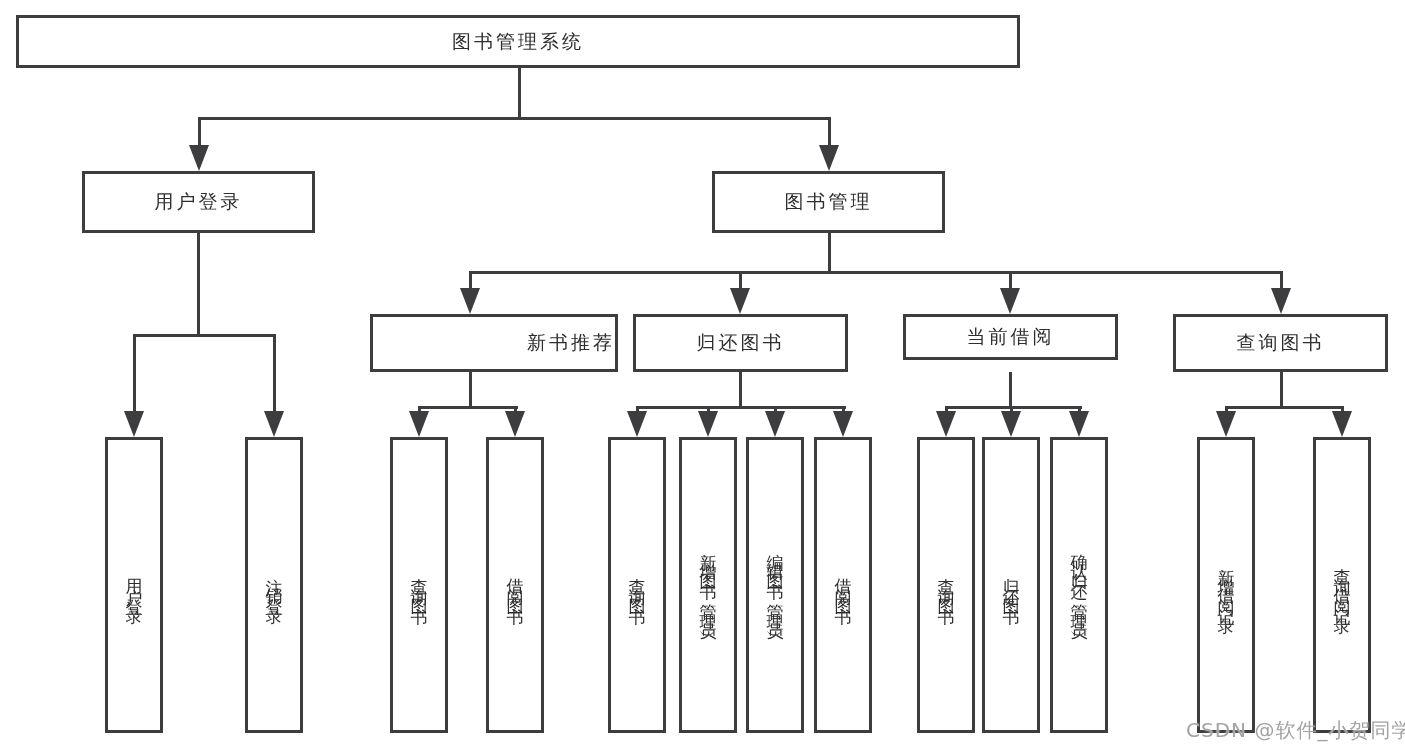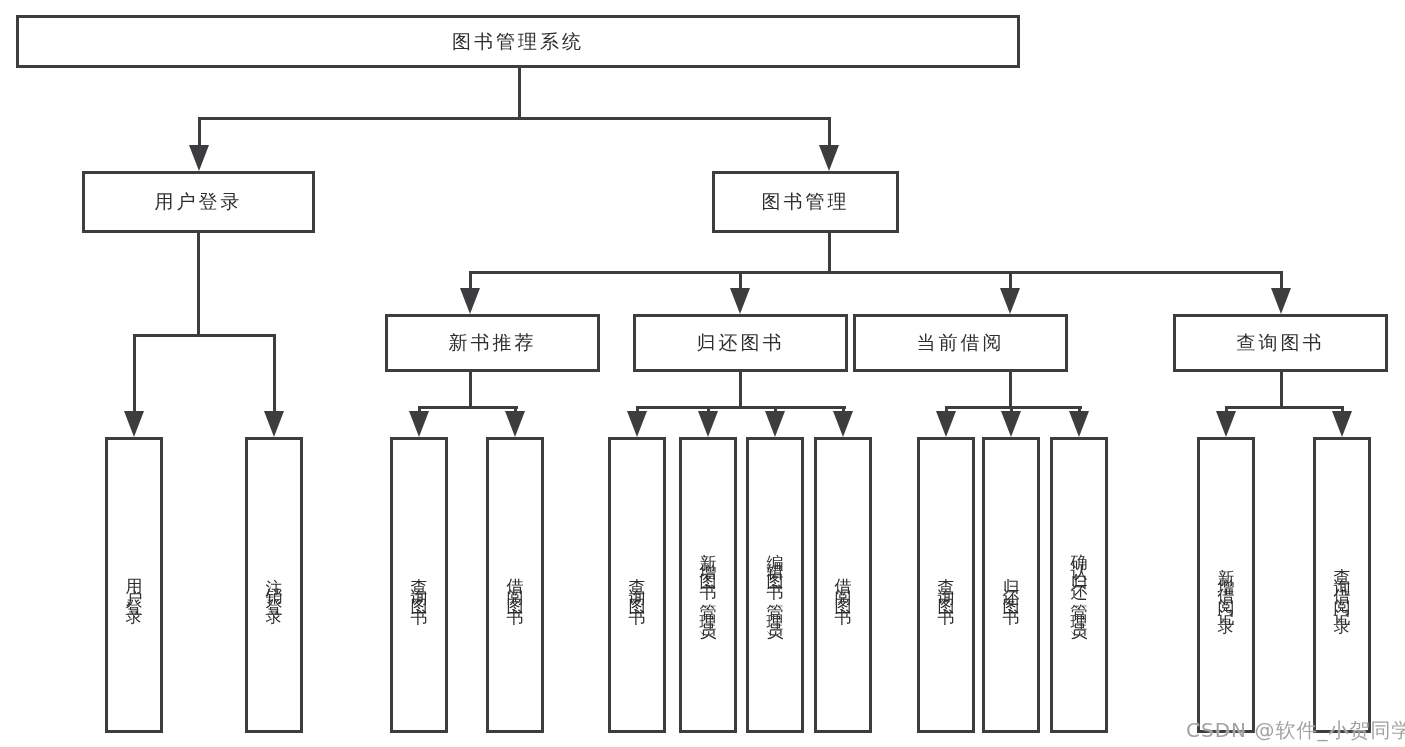--- a/index.html
+++ b/index.html
@@ -68,21 +68,21 @@
   <div class="vline" style="left:518px;top:68px;height:50px;"></div>
   <div class="hline" style="left:198px;top:117px;width:633px;"></div>
   <div class="vline" style="left:198px;top:117px;height:30px;"></div>
   <div class="arrowhead" style="left:189px;top:145px;"></div>
   <div class="vline" style="left:828px;top:117px;height:30px;"></div>
   <div class="arrowhead" style="left:819px;top:145px;"></div>
 
   <div class="node hnode" style="left:82px;top:171px;width:233px;height:62px;">
     <span>用户登录</span>
   </div>
-  <div class="node hnode" style="left:712px;top:171px;width:187px;height:62px;">
+  <div class="node hnode" style="left:712px;top:171px;width:233px;height:62px;">
     <span>图书管理</span>
   </div>
 
   <div class="vline" style="left:197px;top:233px;height:102px;"></div>
   <div class="hline" style="left:133px;top:334px;width:143px;"></div>
   <div class="vline" style="left:133px;top:334px;height:79px;"></div>
   <div class="arrowhead" style="left:124px;top:411px;"></div>
   <div class="vline" style="left:273px;top:334px;height:79px;"></div>
   <div class="arrowhead" style="left:264px;top:411px;"></div>
 
@@ -90,27 +90,27 @@
   <div class="hline" style="left:469px;top:271px;width:814px;"></div>
   <div class="vline" style="left:469px;top:271px;height:19px;"></div>
   <div class="arrowhead" style="left:460px;top:288px;"></div>
   <div class="vline" style="left:739px;top:271px;height:19px;"></div>
   <div class="arrowhead" style="left:730px;top:288px;"></div>
   <div class="vline" style="left:1009px;top:271px;height:19px;"></div>
   <div class="arrowhead" style="left:1000px;top:288px;"></div>
   <div class="vline" style="left:1280px;top:271px;height:19px;"></div>
   <div class="arrowhead" style="left:1271px;top:288px;"></div>
 
-  <div class="node hnode" style="left:385px;top:314px;width:215px;height:58px;">
+  <div class="node hnode" style="left:370px;top:314px;width:248px;height:58px;justify-content:flex-end;">
     <span>新书推荐</span>
   </div>
   <div class="node hnode" style="left:633px;top:314px;width:215px;height:58px;">
     <span>归还图书</span>
   </div>
-  <div class="node hnode" style="left:853px;top:314px;width:215px;height:58px;">
+  <div class="node hnode" style="left:903px;top:314px;width:215px;height:46px;">
     <span>当前借阅</span>
   </div>
   <div class="node hnode" style="left:1173px;top:314px;width:215px;height:58px;">
     <span>查询图书</span>
   </div>
 
   <div class="vline" style="left:469px;top:372px;height:37px;"></div>
   <div class="hline" style="left:418px;top:406px;width:100px;"></div>
   <div class="vline" style="left:418px;top:406px;height:7px;"></div>
   <div class="arrowhead" style="left:409px;top:411px;"></div>

